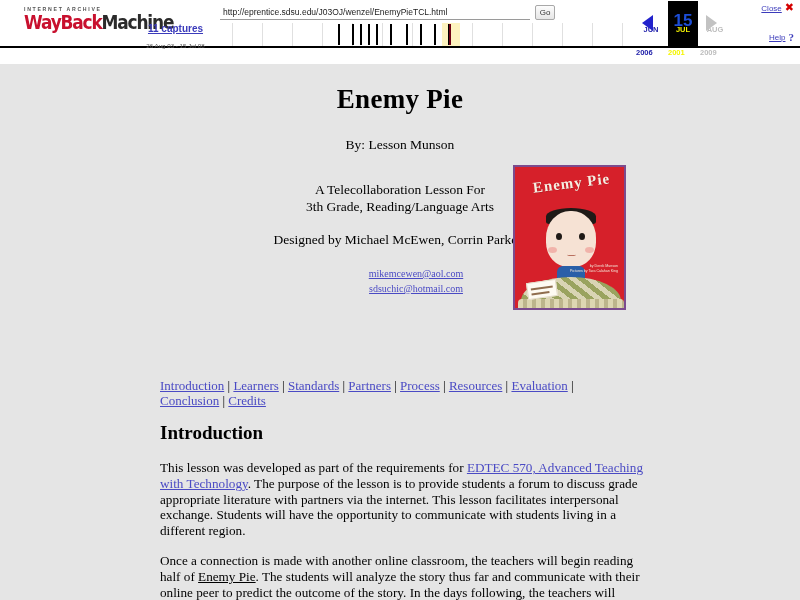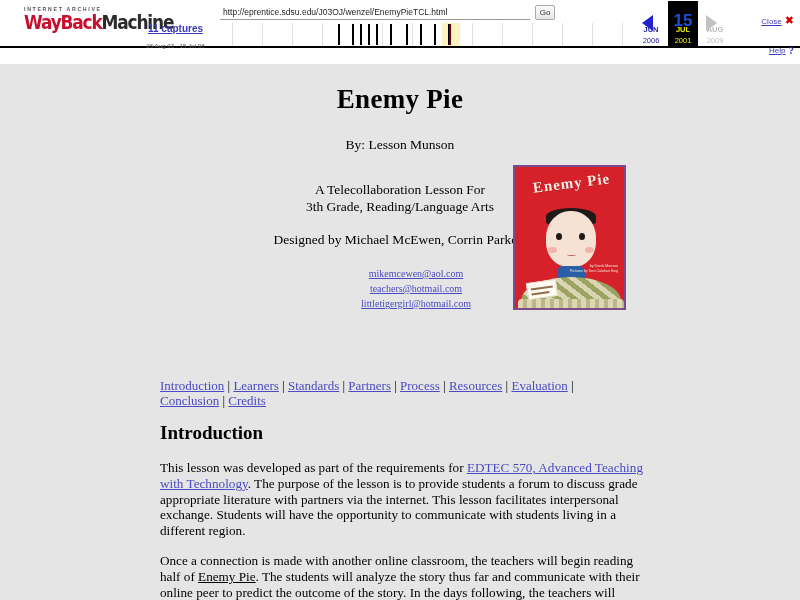--- a/index.html
+++ b/index.html
@@ -143,25 +143,24 @@
     top: 2px;
     font-size: 7.5px;
     font-weight: bold;
     font-family: "Liberation Sans", sans-serif;
     text-align: center;
     width: 30px;
     margin-top: 22px;
   }
   .wb-year {
     position: absolute;
-    top: 35px;
+    top: 47px;
     font-size: 7.5px;
-    font-weight: normal;
-    font-family: "Liberation Sans", sans-serif;
-    text-align: center;
+    font-weight: bold;
+    font-family: "Liberation Sans", sans-serif;
     width: 30px;
   }
   .wb-prev-col { left: 0px; }
   .wb-cur-col  { left: 32px; }
   .wb-next-col { left: 64px; }
   .wb-side { color: #2222aa; }
   .wb-dim  { color: #bdbdbd; }
   #wb-current-box {
     position: absolute;
     left: 32px; top: 0px;
@@ -202,21 +201,21 @@
     left: 70px; top: 14px;
     width: 0; height: 0;
     border-top: 8px solid transparent;
     border-bottom: 8px solid transparent;
     border-left: 11px solid #c2c2c2;
     cursor: pointer;
   }
 
   #wb-corner {
     position: absolute;
-    right: 6px; top: 15px;
+    right: 6px; top: 2px;
     width: 60px; height: 44px;
   }
   .wb-corner-row {
     position: absolute;
     right: 0;
     display: flex;
     align-items: center;
     gap: 3px;
   }
   .wb-corner-row.top { top: 1px; }
@@ -536,22 +535,21 @@
     <div>A Telecollaboration Lesson For</div>
     <div>3th Grade, Reading/Language Arts</div>
   </div>
 
   <div id="designers">
     <div>Designed by Michael McEwen, Corrin Parkey,</div>
   </div>
 
   <div id="email-list">
       <a class="email-link">mikemcewen@aol.com</a>
-      <a class="email-link">teachers@hotmail.com</a>
-      <a class="email-link">littletigergirl@hotmail.com</a>
+      <a class="email-link">sdsuchic@hotmail.com</a>
     </div>
 
   <div id="book-cover">
     <div id="bc-title">Enemy Pie</div>
     <div id="bc-hair"></div>
     <div id="bc-head"></div>
     <div class="bc-eye" id="bc-eye-l"></div>
     <div class="bc-eye" id="bc-eye-r"></div>
     <div class="bc-cheek" id="bc-cheek-l"></div>
     <div class="bc-cheek" id="bc-cheek-r"></div>

